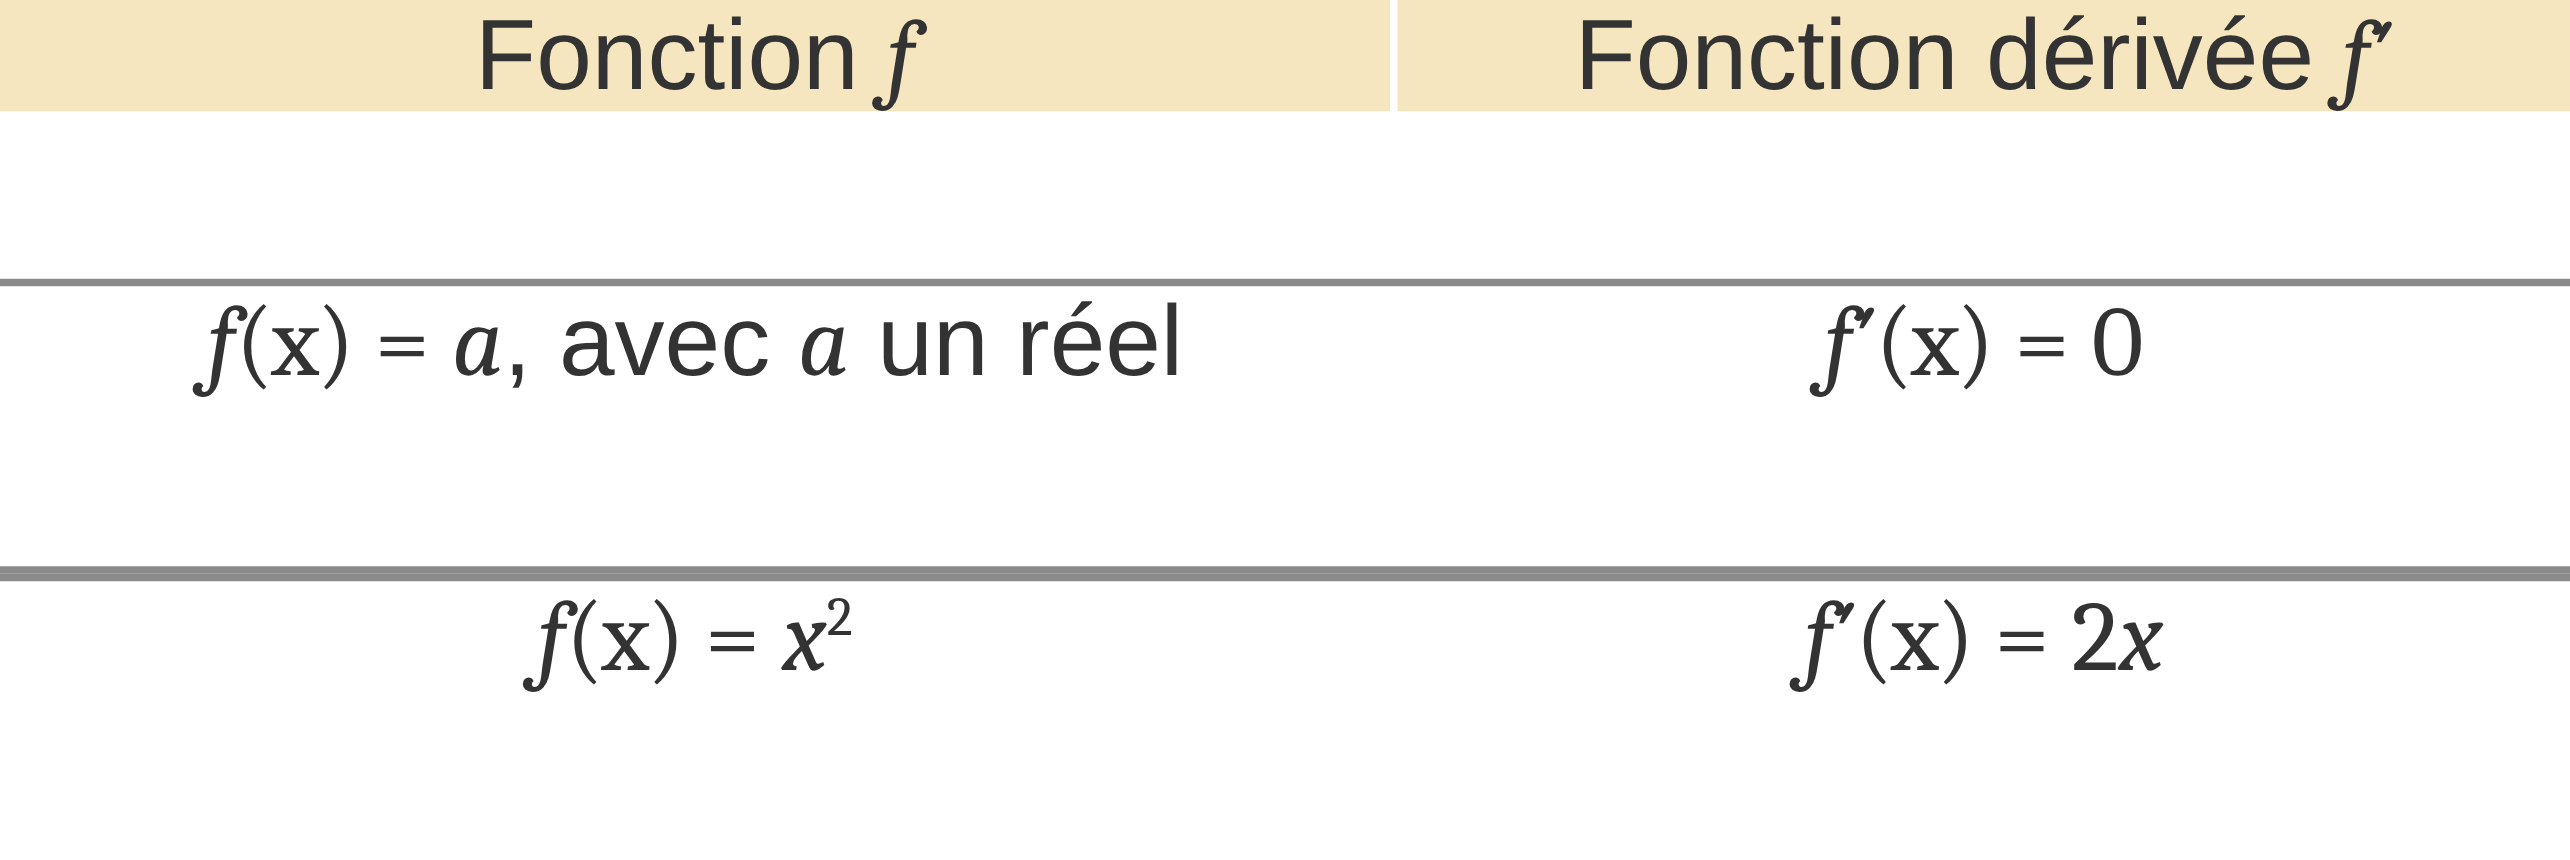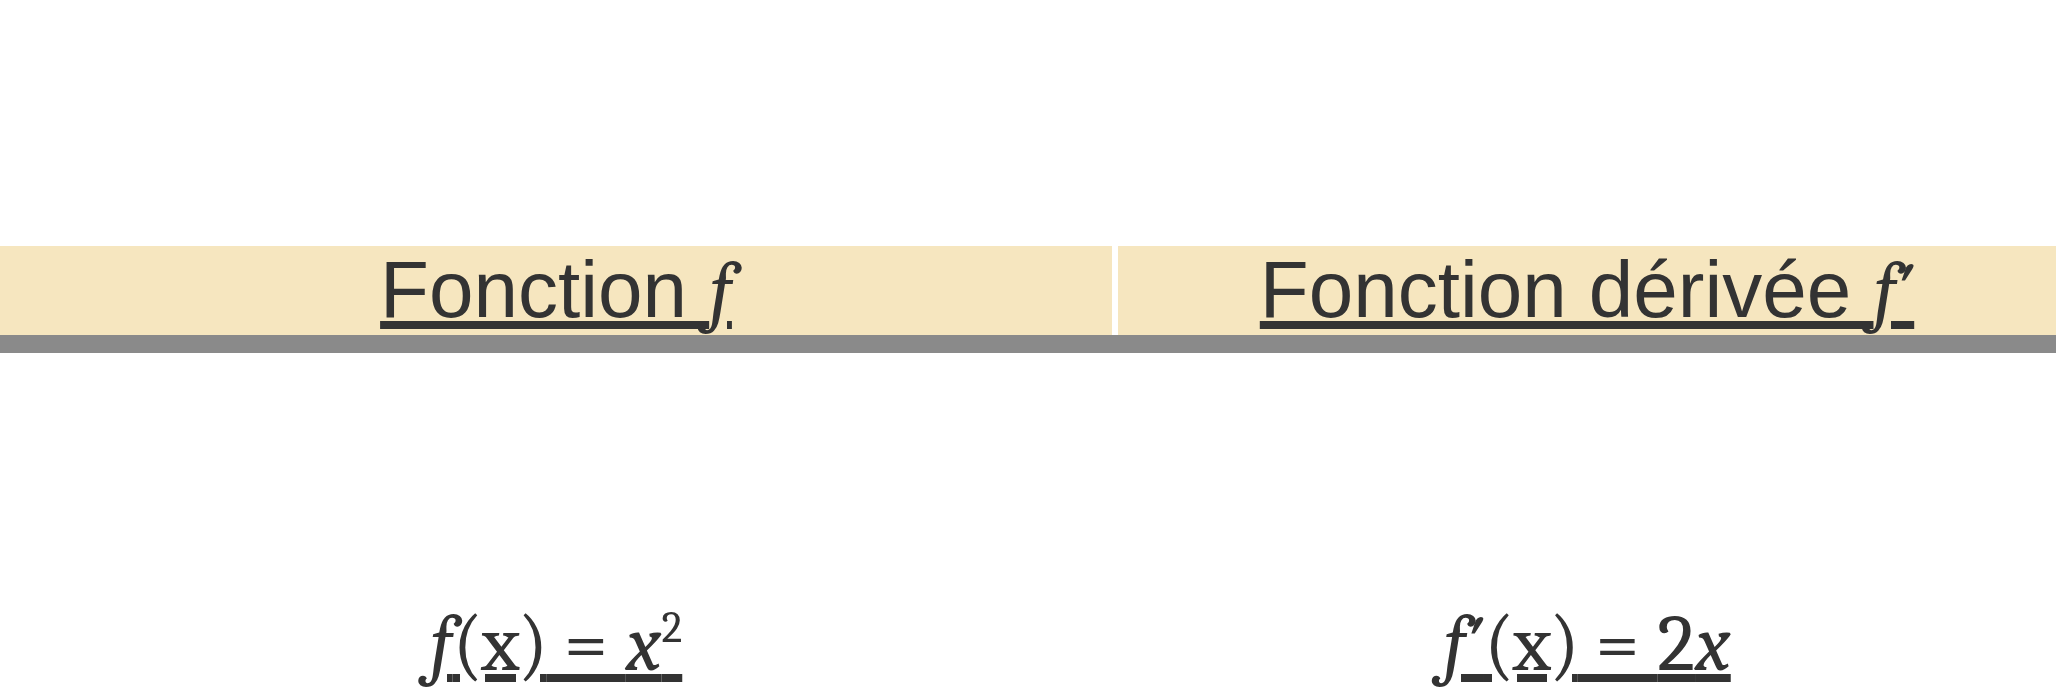--- a/index.html
+++ b/index.html
@@ -11,22 +11,21 @@
     width: 2056px;
     height: 688px;
     display: flex;
     flex-direction: column;
     font-family: "Segoe UI", "Helvetica Neue", Arial, sans-serif;
     color: #333333;
   }
   .row {
     flex: 1 1 0;
     display: flex;
-    align-items: flex-end;
-    text-decoration: underline;
+    align-items: flex-start;
   }
   .divider-h {
     height: 6px;
     background: #8a8a8a;
     flex: 0 0 auto;
   }
   .cell {
     display: flex;
     align-items: center;
     justify-content: center;
@@ -65,20 +64,33 @@
     <div class="divider-v header"></div>
     <div class="cell col-right header">
       <span>
         <span>Fonction dérivée </span><span class="i">f′</span>
       </span>
     </div>
   </div>
 
   <div class="divider-h"></div>
 
+  <div class="row">
+    <div class="cell col-left">
+      <span>
+        <span class="maths">f</span><span class="maths roman thin">(x)</span><span class="maths roman"> = </span><span class="maths">a</span><span>, avec </span><span class="maths">a</span><span> un réel</span>
+      </span>
+    </div>
+    <div class="divider-v"></div>
+    <div class="cell col-right">
+      <span>
+        <span class="maths">f′</span><span class="maths roman thin">(x)</span><span class="maths roman"> = </span><span class="maths roman">0</span>
+      </span>
+    </div>
+  </div>
 
   <div class="divider-h"></div>
 
 
   <div class="divider-h"></div>
 
   <div class="row">
     <div class="cell col-left">
       <span>
         <span class="maths">f</span><span class="maths roman thin">(x)</span><span class="maths roman"> = </span><span class="maths">x</span><sup class="maths roman">2</sup>

